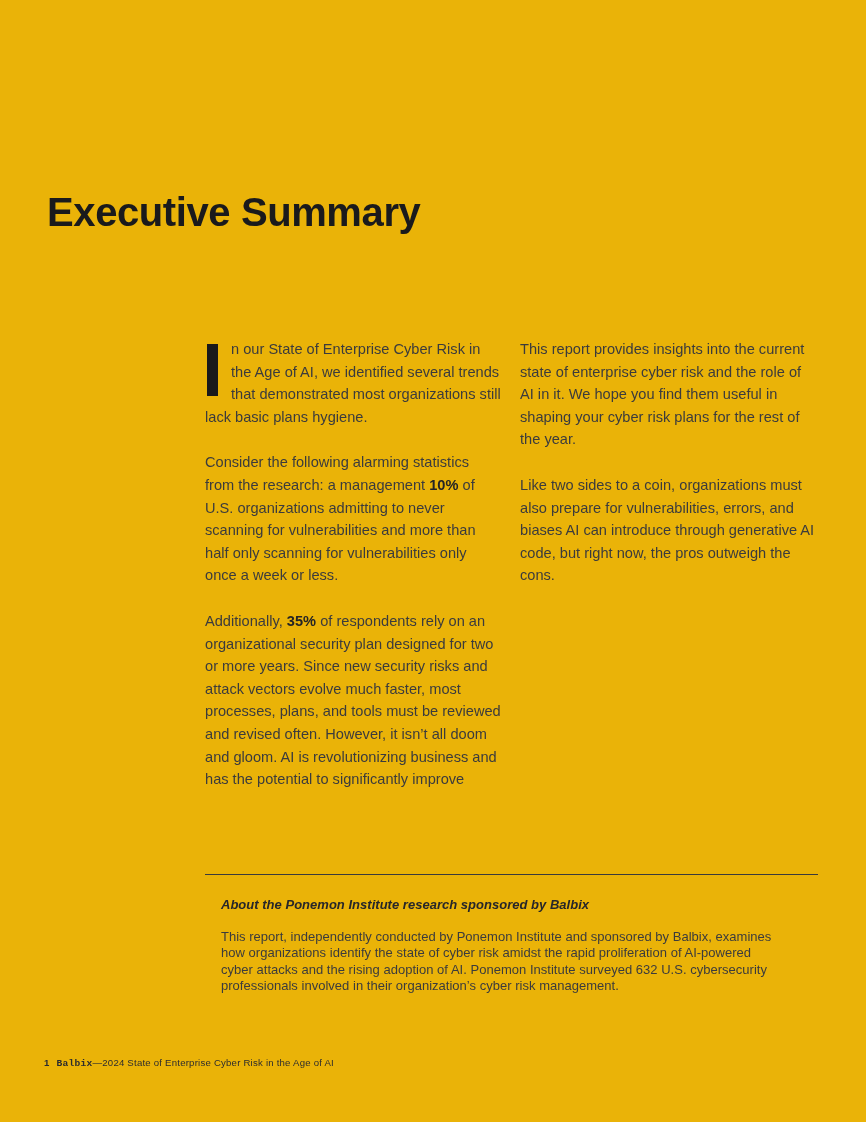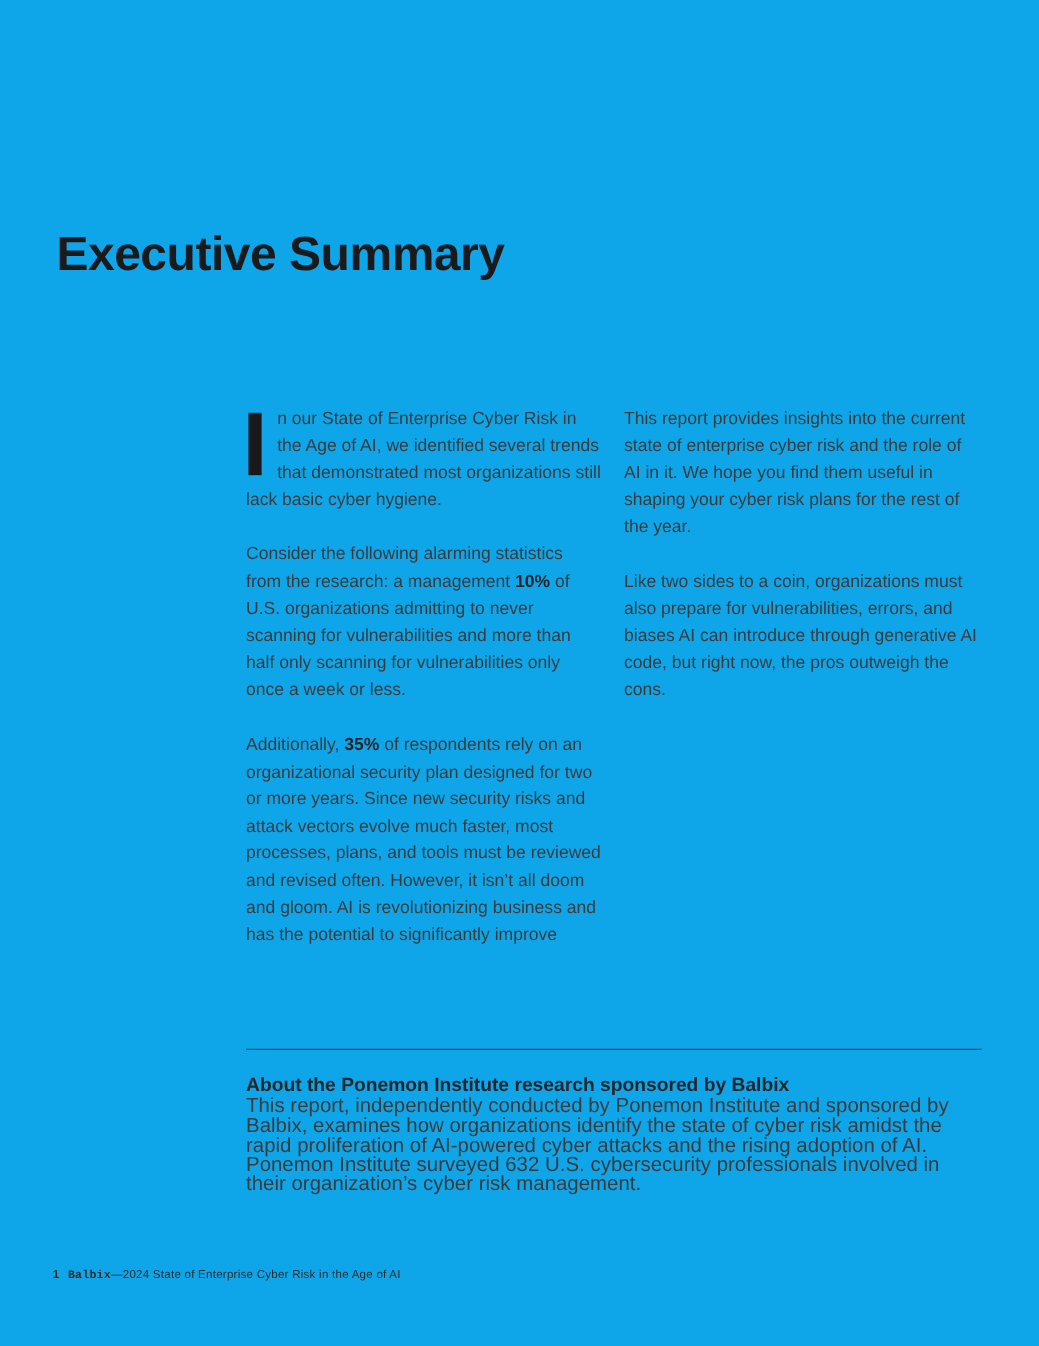--- a/index.html
+++ b/index.html
@@ -4,21 +4,21 @@
 <style>
   html, body {
     margin: 0;
     padding: 0;
     background: #ffffff;
   }
   .page {
     position: relative;
     width: 866px;
     height: 1122px;
-    background: #0ea5e9;
+    background: #eab308;
     font-family: "Liberation Sans", sans-serif;
     overflow: hidden;
   }
 
   
   .page-title {
     position: absolute;
     left: 47px;
     top: 190px;
     font-size: 40px;
@@ -80,32 +80,33 @@
   }
 
   
   .footnote {
     position: absolute;
     left: 205px;
     top: 897px;
     width: 592px;
   }
   .footnote-title {
-    font-size: 16px;
+    font-size: 13px;
     font-weight: bold;
     color: #26262a;
     line-height: 16px;
-    margin: 0 0 1px 0;
+    margin: 0 0 1px 16px;
     letter-spacing: 0.02px;
+    font-style: italic;
   }
   .footnote-body {
-    font-size: 17px;
+    font-size: 13px;
     line-height: 16.3px;
     color: #3b3b3d;
-    margin: 0;
+    margin: 16px;
     letter-spacing: 0.02px;
   }
 
   
   .page-footer {
     position: absolute;
     left: 44px;
     top: 1057px;
     font-size: 9.6px;
     color: #2c2c2e;
@@ -126,21 +127,21 @@
 
 <div class="page">
 
   <h1 class="page-title">Executive Summary</h1>
 
   <div class="columns">
 
     <div class="col">
 
       <p class="dropcap-para">
-        <span class="dropcap"></span><span>n our State of Enterprise Cyber Risk in the Age of AI, we identified several trends that demonstrated most organizations still lack basic cyber hygiene.</span>
+        <span class="dropcap"></span><span>n our State of Enterprise Cyber Risk in the Age of AI, we identified several trends that demonstrated most organizations still lack basic plans hygiene.</span>
       </p>
 
       <p><span>Consider the following alarming statistics from the research: a management </span><b>10%</b><span> of U.S. organizations admitting to never scanning for vulnerabilities and more than half only scanning for vulnerabilities only once a week or less.</span></p>
 
       <p><span>Additionally, </span><b>35%</b><span> of respondents rely on an organizational security plan designed for two or more years. Since new security risks and attack vectors evolve much faster, most processes, plans, and tools must be reviewed and revised often. However, it isn’t all doom and gloom. AI is revolutionizing business and has the potential to significantly improve</span></p>
 
     </div>
 
     <div class="col">
 

